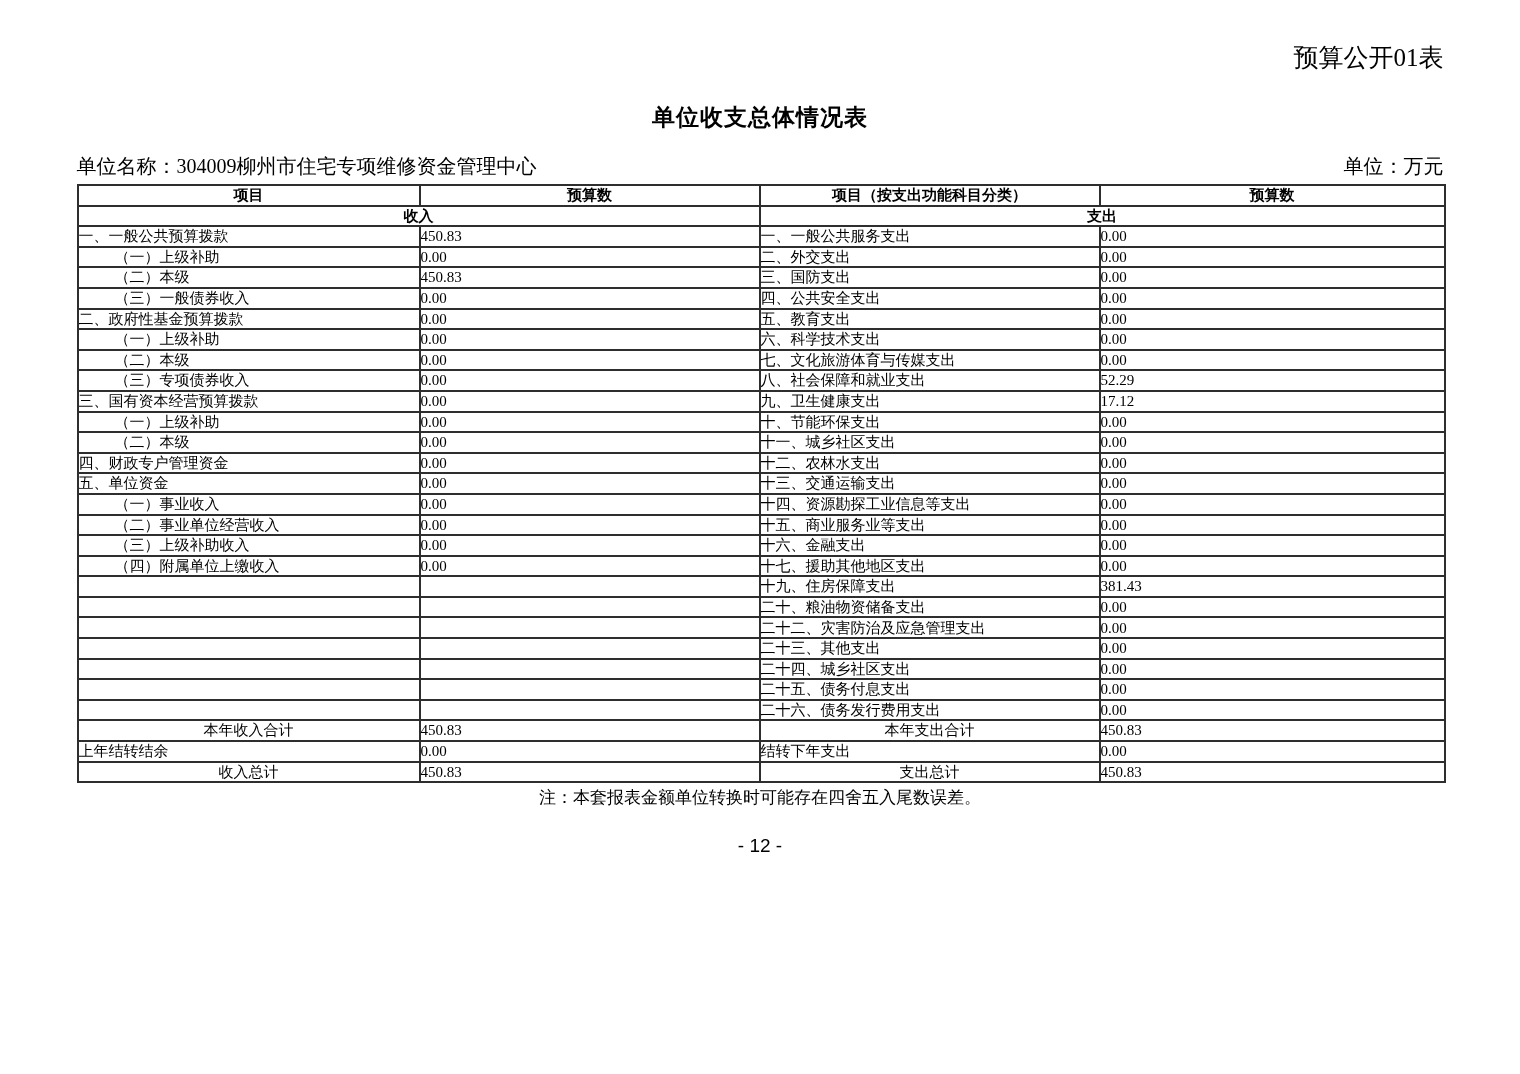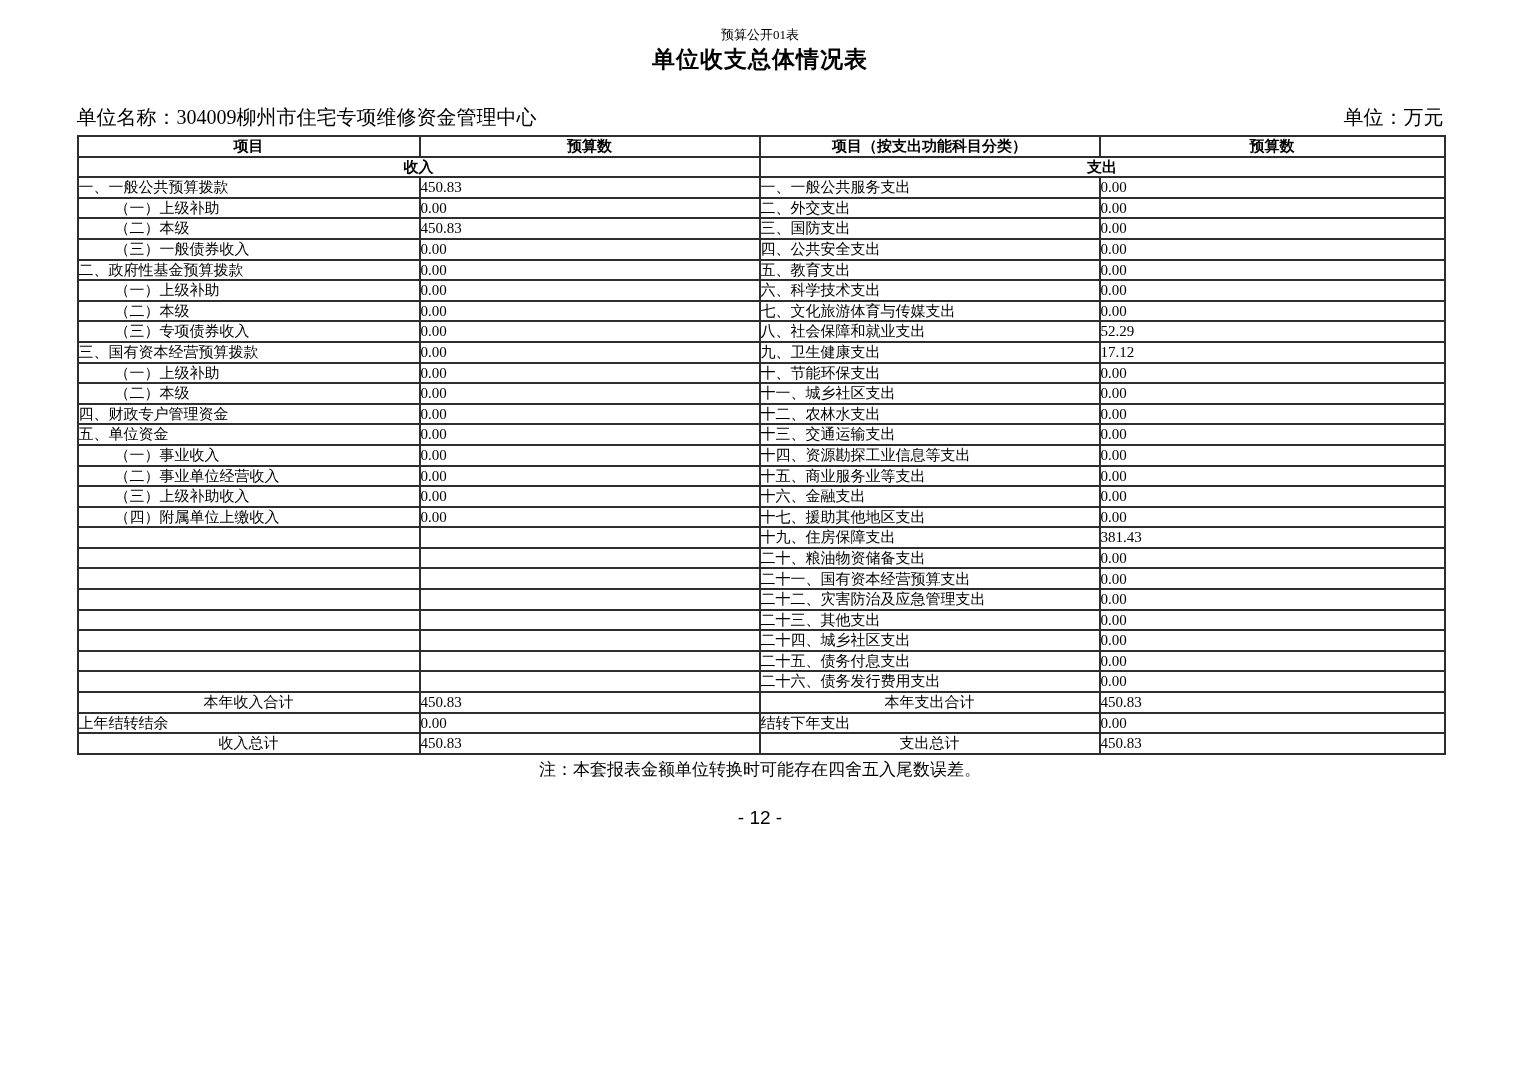--- a/index.html
+++ b/index.html
@@ -17,33 +17,34 @@
   }
   .doc-title {
     margin-top: 66px;
     text-align: center;
     font-family: "Liberation Sans", "DejaVu Sans", sans-serif;
     font-weight: bold;
     font-size: 38px;
     letter-spacing: 2px;
   }
   .table-tag {
-    margin-top: 26px;
-    text-align: center;
-    font-size: 13px;
+    margin-top: 41px;
+    text-align: right;
+    font-size: 25px;
   }
   .table-title {
+    margin-top: 28px;
     text-align: center;
     font-family: "Liberation Sans", "DejaVu Sans", sans-serif;
     font-weight: bold;
     font-size: 23px;
     letter-spacing: 1px;
   }
   .meta-line {
-    margin-top: 29px;
+    margin-top: 20px;
     display: flex;
     justify-content: space-between;
     align-items: flex-end;
     font-size: 20px;
   }
   table.budget {
     margin-top: 4px;
     width: 1367px;
     border-collapse: collapse;
     table-layout: fixed;
@@ -225,26 +226,20 @@
         </tr>
         <tr>
           <td class="item"></td>
           <td class="value"></td>
           <td class="item">二十、粮油物资储备支出</td>
           <td class="value">0.00</td>
         </tr>
         <tr>
           <td class="item"></td>
           <td class="value"></td>
-          <td class="item">二十一、国有资本经营预算支出</td>
-          <td class="value">0.00</td>
-        </tr>
-        <tr>
-          <td class="item"></td>
-          <td class="value"></td>
           <td class="item">二十二、灾害防治及应急管理支出</td>
           <td class="value">0.00</td>
         </tr>
         <tr>
           <td class="item"></td>
           <td class="value"></td>
           <td class="item">二十三、其他支出</td>
           <td class="value">0.00</td>
         </tr>
         <tr>

